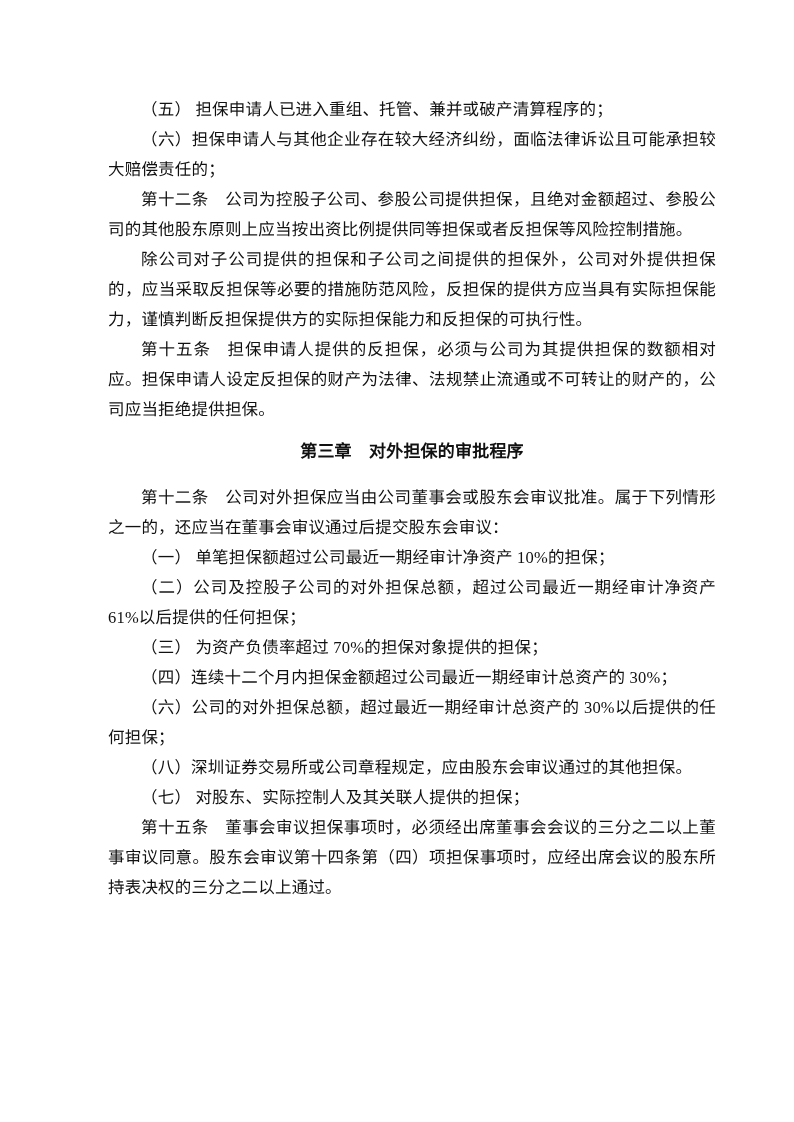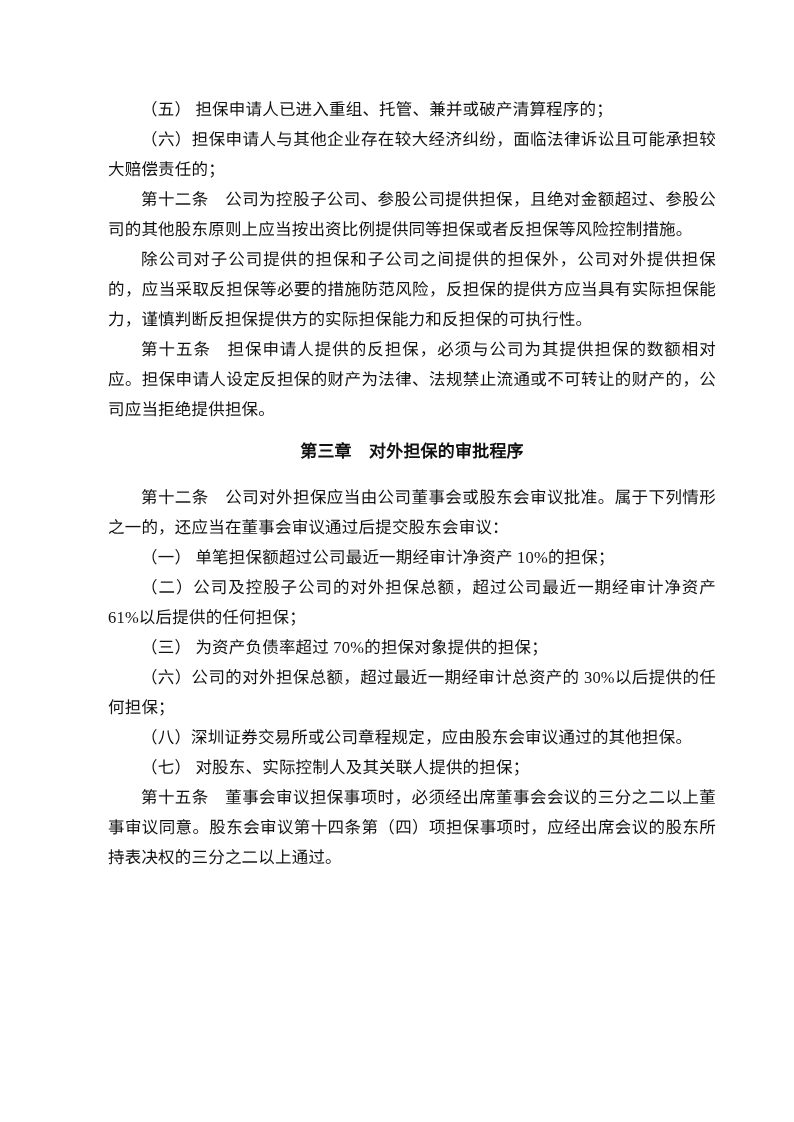--- a/index.html
+++ b/index.html
@@ -71,20 +71,21 @@
     <h2 class="chapter-heading">第三章　对外担保的审批程序</h2>
 
     <p class="para"><span class="article-label">第十二条</span><span>公司对外担保应当由公司董事会或股东会审议批准。属于下列情形之一的，还应当在董事会审议通过后提交股东会审议：</span></p>
 
     <p class="para"><span>（一） 单笔担保额超过公司最近一期经审计净资产 10%的担保；</span></p>
 
     <p class="para"><span>（二）公司及控股子公司的对外担保总额，超过公司最近一期经审计净资产 61%以后提供的任何担保；</span></p>
 
     <p class="para"><span>（三） 为资产负债率超过 70%的担保对象提供的担保；</span></p>
 
+    <p class="para"><span>（四）连续十二个月内担保金额超过公司最近一期经审计总资产的 30%；</span></p>
 
 
     <p class="para"><span>（六）公司的对外担保总额，超过最近一期经审计总资产的 30%以后提供的任何担保；</span></p>
 
     <p class="para"><span>（八）深圳证券交易所或公司章程规定，应由股东会审议通过的其他担保。</span></p>
 
     <p class="para"><span>（七） 对股东、实际控制人及其关联人提供的担保；</span></p>
 
     <p class="para"><span class="article-label">第十五条</span><span>董事会审议担保事项时，必须经出席董事会会议的三分之二以上董事审议同意。股东会审议第十四条第（四）项担保事项时，应经出席会议的股东所持表决权的三分之二以上通过。</span></p>
 

